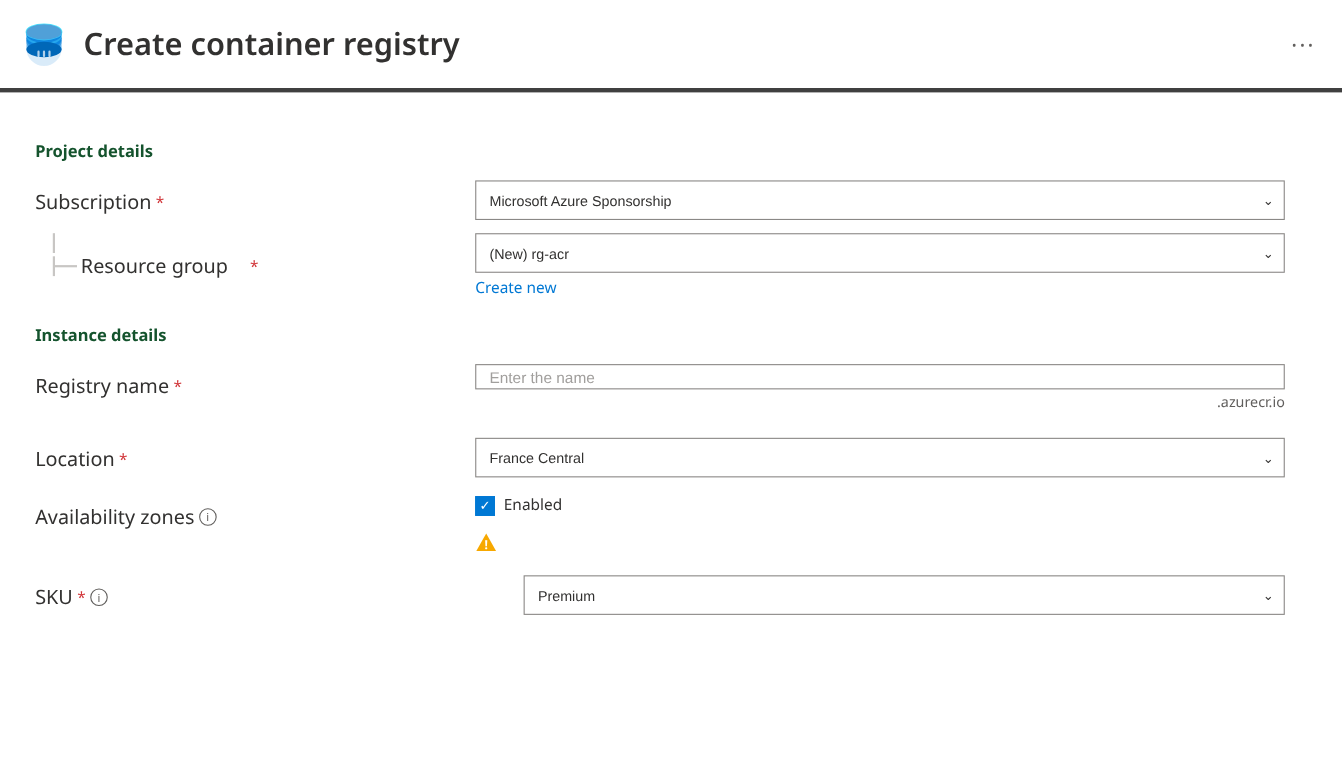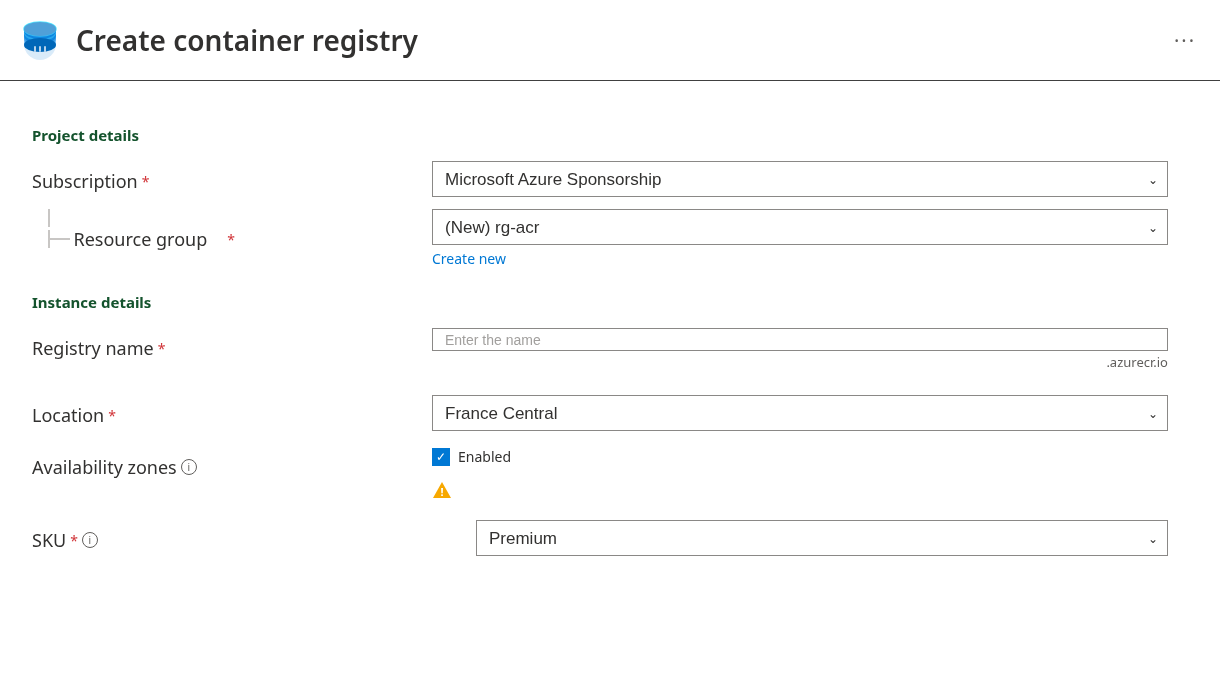--- a/index.html
+++ b/index.html
@@ -10,21 +10,21 @@
       background: #ffffff;
       width: 1220px;
       min-height: 700px;
       padding: 0;
     }
 
     .header {
       display: flex;
       align-items: center;
       padding: 16px 24px 16px 16px;
-      border-bottom: 1px solid #404040;
+      border-bottom: 4px solid #404040;
       gap: 12px;
     }
 
     .header-icon {
       width: 48px;
       height: 48px;
       flex-shrink: 0;
     }
 
     .header-title {
@@ -97,21 +97,21 @@
       flex: 1;
       max-width: 740px;
     }
 
     .select-control {
       width: 100%;
       height: 36px;
       border: 1px solid #8a8886;
       background: #ffffff;
       padding: 0 36px 0 12px;
-      font-size: 17px;
+      font-size: 13px;
       color: #323130;
       appearance: none;
       -webkit-appearance: none;
       cursor: pointer;
       position: relative;
     }
 
     .select-wrapper {
       position: relative;
       width: 100%;

